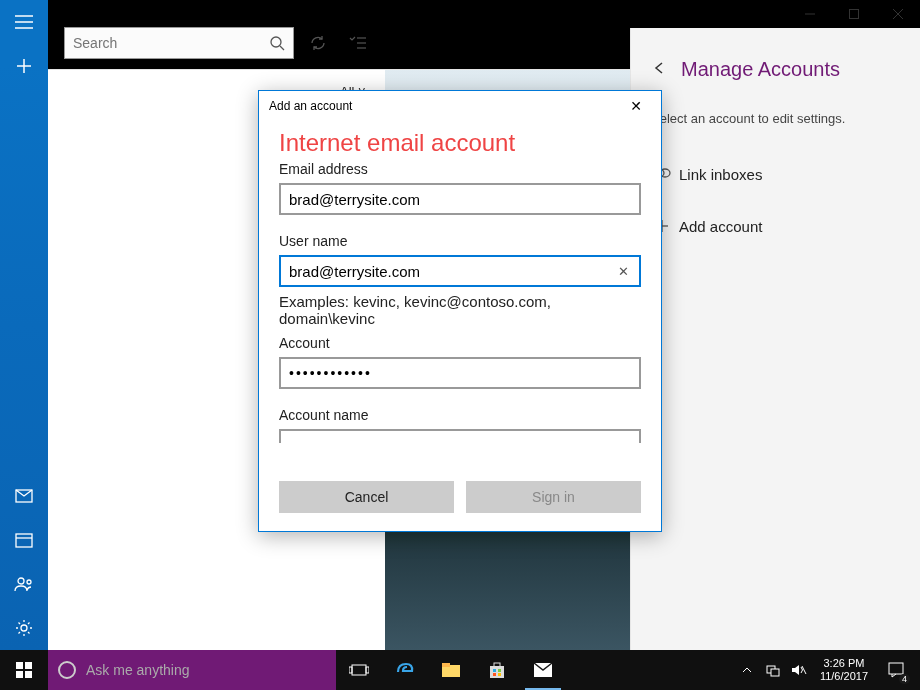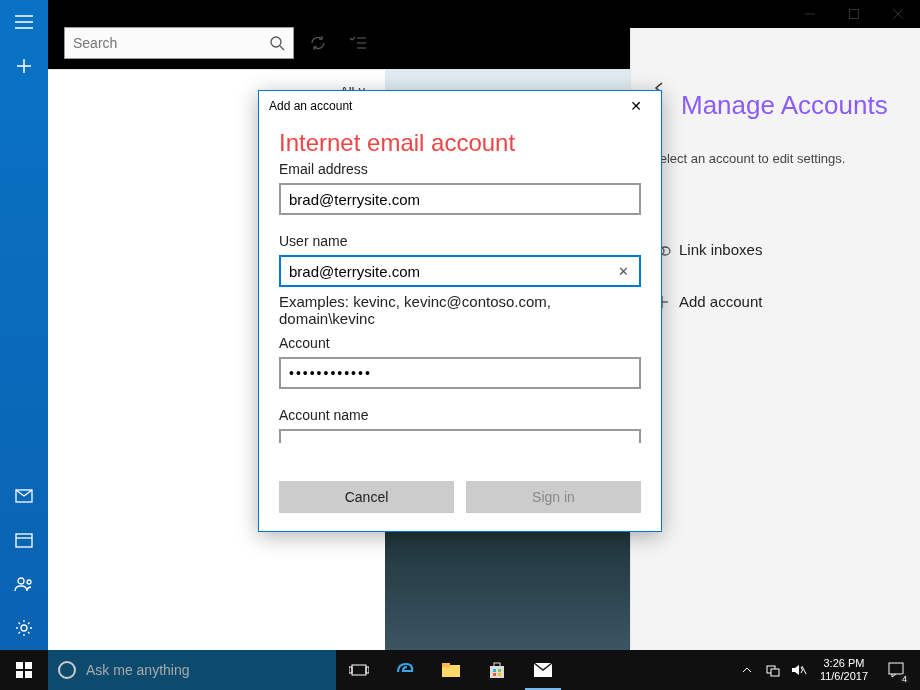--- a/index.html
+++ b/index.html
@@ -24,23 +24,23 @@
 
 .allv { position: absolute; left: 340px; top: 84px; font-size: 13px; color: #222; z-index: 2; }
 
 
 .bgimg { position: absolute; left: 385px; top: 0; right: 0; bottom: 40px; background: linear-gradient(180deg,#dce8ef 0%,#e8f1f6 30%,#e8f1f6 48%,#2d5b3e 48%,#214432 60%,#0f2a1e 75%,#253b44 85%,#3b5562 100%); z-index: 1; }
 
 
 .rpanel { position: absolute; right: 0; top: 28px; width: 290px; bottom: 40px; background: #f4f4f4; z-index: 4; padding: 30px 22px 0 22px; border-left: 1px solid #e6e6e6; }
 .rpanel .hdr { display: flex; align-items: center; margin-bottom: 30px; }
 .rpanel .hdr .back { margin-right: 14px; color: #333; }
-.rpanel .hdr h2 { font-weight: 400; font-size: 26px; color: #8b5cf6; margin-top: 32px; }
+.rpanel .hdr h2 { font-weight: 400; font-size: 20px; color: #701a75; }
 .rpanel .sub { font-size: 13px; color: #444; margin-bottom: 40px; margin-left: -2px; }
-.rpanel .row { display: flex; align-items: flex-end; height: 52px; font-size: 15px; color: #222; margin-left: -8px; }
+.rpanel .row { display: flex; align-items: flex-start; height: 52px; font-size: 15px; color: #222; margin-left: -8px; }
 .rpanel .row .ic { width: 34px; display: flex; justify-content: center; color: #555; }
 
 
 .overlay { position: absolute; inset: 0; z-index: 10; }
 .dialog { position: absolute; left: 258px; top: 90px; width: 404px; height: 442px; background: #fff; border: 1px solid #0078d7; box-shadow: 0 4px 20px rgba(0,0,0,0.3); display: flex; flex-direction: column; }
 .dialog .dtitle { height: 30px; display: flex; align-items: center; padding: 0 10px; font-size: 12px; gap: 33px; }
 .dialog .dtitle .x { margin-left: auto; width: 30px; text-align: center; font-size: 14px; }
 .dialog .dbody { flex: 1; padding: 8px 20px 0 20px; overflow: hidden; }
 .dialog h3 { font-weight: 400; font-size: 24px; margin-bottom: 4px; color: #ef4444; }
 .dialog label { display: block; font-size: 14px; color: #222; margin-bottom: 6px; }
@@ -49,21 +49,21 @@
 .dialog .field input { border: none; outline: none; flex: 1; font-size: 15px; }
 .dialog .hint { font-size: 15px; color: #222; margin-top: -12px; margin-bottom: 8px; }
 .dialog .cutfield { width: 100%; height: 14px; border: 2px solid #999; border-bottom: none; }
 .dialog .dactions { display: flex; gap: 12px; padding: 0 20px 18px 20px; }
 .dialog .dactions button { flex: 1; height: 32px; border: none; background: #ccc; font-size: 14px; color: #222; }
 .dialog .dactions button.disabled { color: #888; }
 
 
 .taskbar { position: absolute; left: 0; right: 0; bottom: 0; height: 40px; background: #101010; display: flex; align-items: center; color: #fff; z-index: 100; }
 .taskbar .start { width: 48px; height: 40px; display: flex; align-items: center; justify-content: center; }
-.taskbar .cortana { display: flex; align-items: center; height: 40px; width: 288px; background: #0c4a6e; padding: 0 10px; }
+.taskbar .cortana { display: flex; align-items: center; height: 40px; width: 288px; background: #701a75; padding: 0 10px; }
 .taskbar .cortana .ring { width: 18px; height: 18px; border: 2px solid #ccc; border-radius: 50%; margin-right: 10px; }
 .taskbar .cortana span { color: #aaa; font-size: 14px; }
 .taskbar .tb { width: 46px; height: 40px; display: flex; align-items: center; justify-content: center; position: relative; }
 .taskbar .tb.active::after { content: ""; position: absolute; bottom: 0; left: 5px; right: 5px; height: 2px; background: #76b9ed; }
 .taskbar .tray { margin-left: auto; display: flex; align-items: center; padding-right: 4px; }
 .taskbar .tray .ti { width: 26px; height: 40px; display: flex; align-items: center; justify-content: center; font-size: 13px; }
 .taskbar .clock { text-align: center; font-size: 11px; line-height: 13px; padding: 0 8px; }
 .taskbar .notif { width: 40px; height: 40px; display: flex; align-items: center; justify-content: center; position: relative; }
 .taskbar .notif .badge { position: absolute; bottom: 6px; right: 6px; background: #1a1a1a; border-radius: 6px; font-size: 9px; padding: 0 3px; }
 </style>

